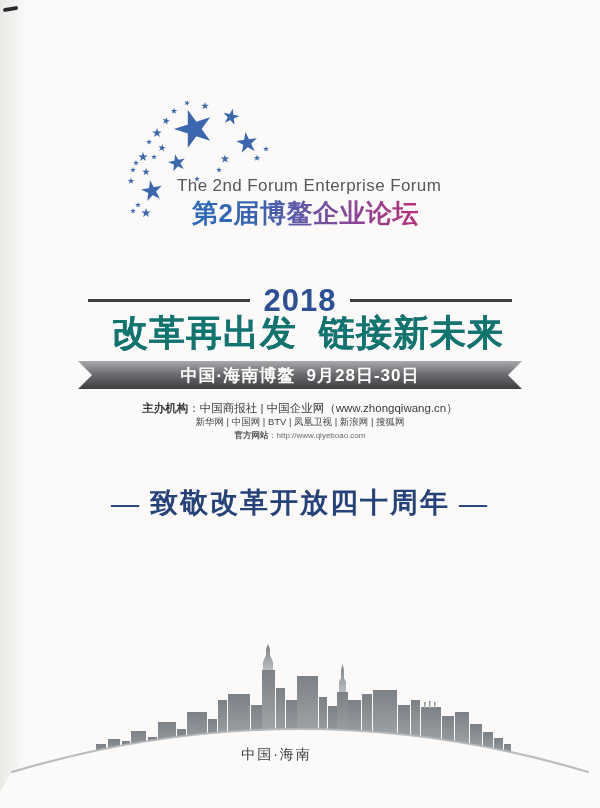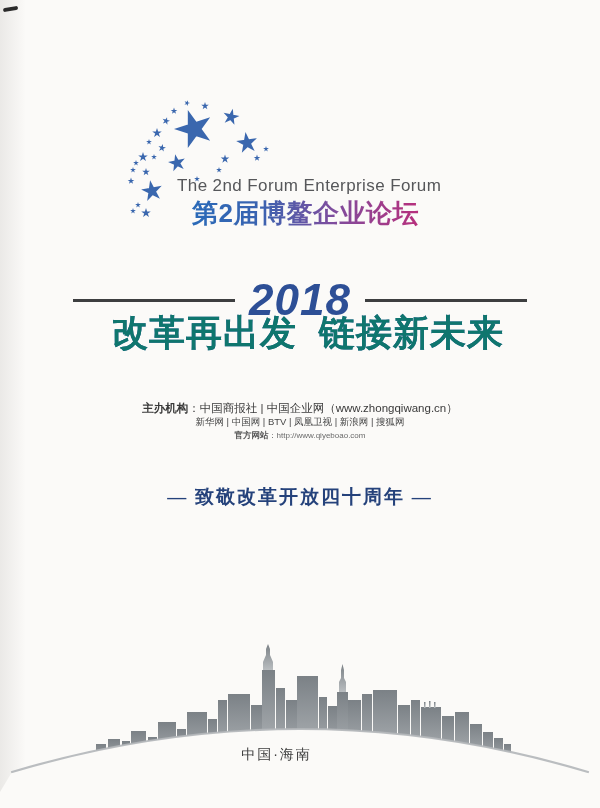--- a/index.html
+++ b/index.html
@@ -27,22 +27,22 @@
     letter-spacing:.5px;white-space:pre;
     background-image:linear-gradient(90deg,#2a6ab8 0%,#3a63b0 30%,#7e4d9e 62%,#b72f7c 100%);
     -webkit-background-clip:text;background-clip:text;
     color:transparent;margin-left:16px;-webkit-text-fill-color:transparent;
   }
 
   
   .year-row{position:absolute;left:0;top:282px;width:600px;height:36px;
     display:flex;align-items:center;justify-content:center;}
   .rule{height:3px;background:#3d3e40;flex:0 0 162px;}
-  .year{font-size:44px;font-weight:700;color:#2d4f96;margin:13px 14px;
-    letter-spacing:1px;line-height:1;font-style:italic;}
+  .year{font-size:31px;font-weight:700;color:#2d4f96;margin:13px 14px;
+    letter-spacing:1px;line-height:1;}
 
   
   .headline{position:absolute;left:8px;top:312px;width:600px;text-align:center;
     font-size:36px;font-weight:900;color:#0f766e;letter-spacing:1px;
     white-space:pre;line-height:1.15;
     text-shadow:0 0 .6px #30589d;}
 
   
   .ribbon{position:absolute;left:78px;top:361px;width:444px;height:28px;}
   .ribbon svg{position:absolute;left:0;top:0;width:100%;height:100%;}
@@ -58,21 +58,21 @@
   .ln-exec{font-size:11.5px;line-height:15px;margin-top:1px;}
   .ln-media1{font-size:9.5px;line-height:12px;margin-top:4px;color:#474747;}
   .ln-media2{font-size:9.5px;line-height:12px;color:#474747;}
   .ln-live{font-size:9.5px;line-height:12px;margin-top:4px;color:#474747;}
   .ln-site{font-size:8.5px;line-height:11px;margin-top:2px;color:#555;}
   .ln-site .val{font-size:8px;color:#6a6a6a;margin-top:30px;}
 
   
   .tribute{position:absolute;left:0;top:484px;width:600px;text-align:center;
     font-family:"Liberation Serif","DejaVu Serif",serif;
-    font-size:19px;font-weight:700;color:#25427b;letter-spacing:2px;white-space:pre;}
+    font-size:28px;font-weight:700;color:#25427b;letter-spacing:2px;white-space:pre;}
 
   
   .skyline-svg{position:absolute;left:0;top:628px;width:600px;height:180px;}
   .footer-loc{position:absolute;left:0;top:746px;width:553px;text-align:center;
     font-size:14px;color:#3d3d3d;letter-spacing:2px;white-space:pre;}
 </style>
 </head>
 <body>
 
 <div class="page">
@@ -116,20 +116,33 @@
   <div class="title-cn">第2届博鳌企业论坛</div>
 
   <div class="year-row">
     <span class="rule"></span>
     <span class="year">2018</span>
     <span class="rule"></span>
   </div>
 
   <div class="headline">改革再出发  链接新未来</div>
 
+  <div class="ribbon">
+    <svg viewBox="0 0 444 28" preserveAspectRatio="none" aria-hidden="true">
+      <defs>
+        <linearGradient id="ribg" x1="0" y1="0" x2="0" y2="1">
+          <stop offset="0" stop-color="#a8a9ab"></stop>
+          <stop offset="0.45" stop-color="#6e6f72"></stop>
+          <stop offset="1" stop-color="#3d3e40"></stop>
+        </linearGradient>
+      </defs>
+      <polygon points="0,0 444,0 430,14 444,28 0,28 14,14" fill="url(#ribg)"></polygon>
+    </svg>
+    <span class="ribbon-text">中国·海南博鳌  9月28日-30日</span>
+  </div>
 
   <div class="info">
     <div class="ln ln-host"><span class="lbl">主办机构</span><span class="val">：中国商报社 | 中国企业网（www.zhongqiwang.cn）</span></div>
     <div class="ln ln-media2"><span class="val">新华网 | 中国网 | BTV | 凤凰卫视 | 新浪网 | 搜狐网</span></div>
     <div class="ln ln-site"><span class="lbl">官方网站</span><span class="val">：http://www.qiyeboao.com</span></div>
   </div>
 
   <div class="tribute">— 致敬改革开放四十周年 —</div>
 
   <svg class="skyline-svg" viewBox="0 628 600 180" aria-hidden="true">

